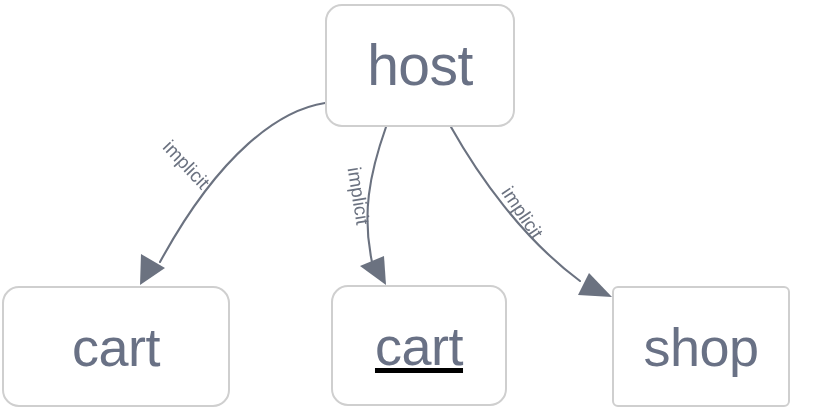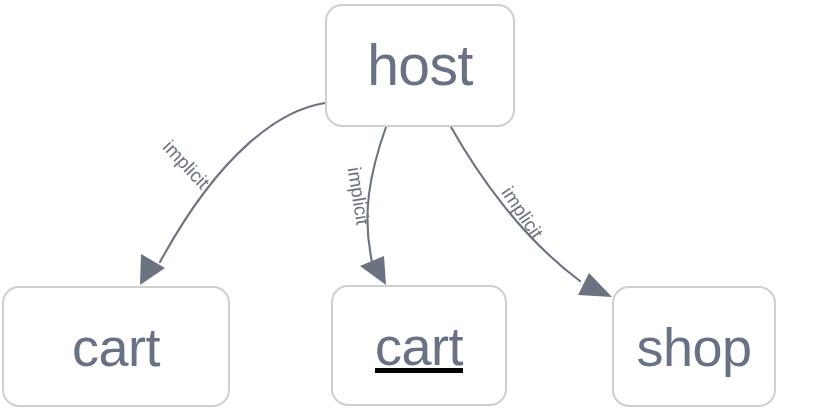--- a/index.html
+++ b/index.html
@@ -64,22 +64,23 @@
     left: 331px;
     top: 285px;
     width: 176px;
     height: 121px;
     text-decoration: underline;
   }
   #node-cart .node-label { font-size: 54px; }
   #node-shop {
     left: 612px;
     top: 286px;
-    width: 164px;
+    width: 178px;
     height: 121px;
+    border-radius: 6px;
   }
   #node-shop .node-label { font-size: 54px; }
 
   .edge-path {
     fill: none;
     stroke: #6b7280;
     stroke-width: 2.1;
     stroke-linecap: round;
   }
   .arrow-head {

